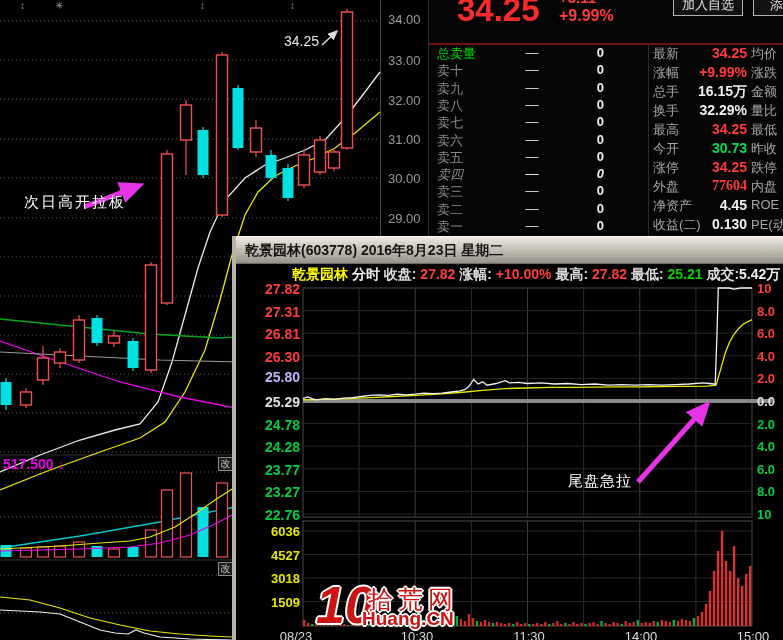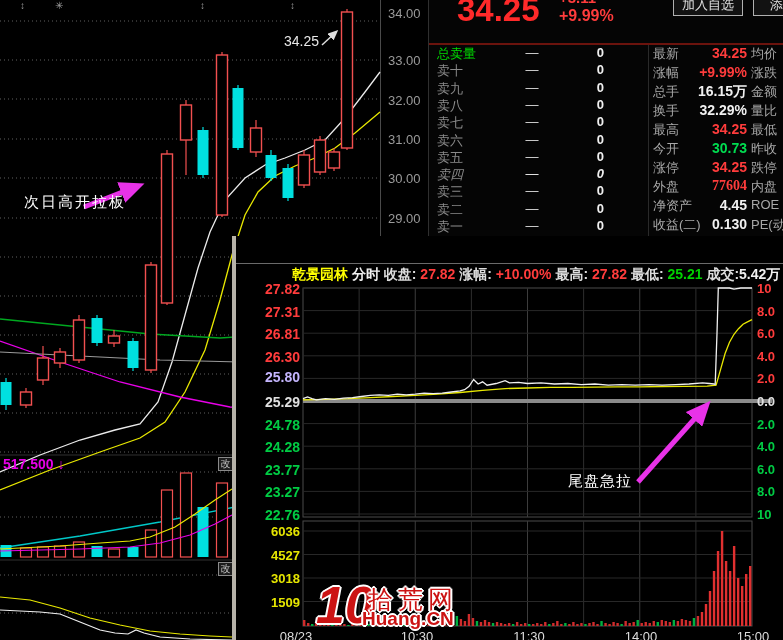--- a/index.html
+++ b/index.html
@@ -167,21 +167,21 @@
     </svg>
     <div id="peak-label" class="abs">34.25</div>
     <div id="kline-note" class="abs">次日高开拉板</div>
     <div id="volma-label" class="abs">
       <span>517.500</span>
       <span>↓</span>
     </div>
     <div class="edit-btn abs" style="top:457px">改</div>
     <div class="edit-btn abs" style="top:562px">改</div>
     <div id="yaxis-labels">
-        <div class="yaxis-label" style="top: 6px;">34.00</div>
+        <div class="yaxis-label" style="top: 12px;">34.00</div>
         <div class="yaxis-label" style="top: 53.3px;">33.00</div>
         <div class="yaxis-label" style="top: 92.6px;">32.00</div>
         <div class="yaxis-label" style="top: 131.9px;">31.00</div>
         <div class="yaxis-label" style="top: 171.2px;">30.00</div>
         <div class="yaxis-label" style="top: 210.5px;">29.00</div>
       </div>
     <div id="kline-markers">
         <div class="marker" style="left: 20px;">↕</div>
         <div class="marker" style="left: 55px;">✳</div>
         <div class="marker" style="left: 200px;">↕</div>
@@ -302,20 +302,21 @@
         </div>
         <div class="stat-row" style="top: 216px;">
           <span class="lb">收益(二)</span>
           <span class="val" style="color: rgb(240, 240, 240);">0.130</span>
           <span class="lb2">PE(动</span>
         </div>
       </div>
   </div>
 
   <div id="popup" class="abs">
+    <div id="popup-titlebar" class="abs">乾景园林(603778) 2016年8月23日 星期二</div>
     <div id="popup-content" class="abs">
       <svg id="intra-svg" width="547" height="377" class="abs" style="left:0;top:0">
         <defs>
           <marker id="ahM2" markerWidth="5" markerHeight="4.4" refX="3.6" refY="2.2" orient="auto">
             <path d="M0,0 L5,2.2 L0,4.4 z" fill="#e832e8"></path>
           </marker>
         </defs>
         <g id="ig">
             <rect x="67" y="24" width="449" height="229" fill="none" stroke="#4a4a4a"></rect>
             <rect x="67" y="257" width="449" height="105" fill="none" stroke="#4a4a4a"></rect>

